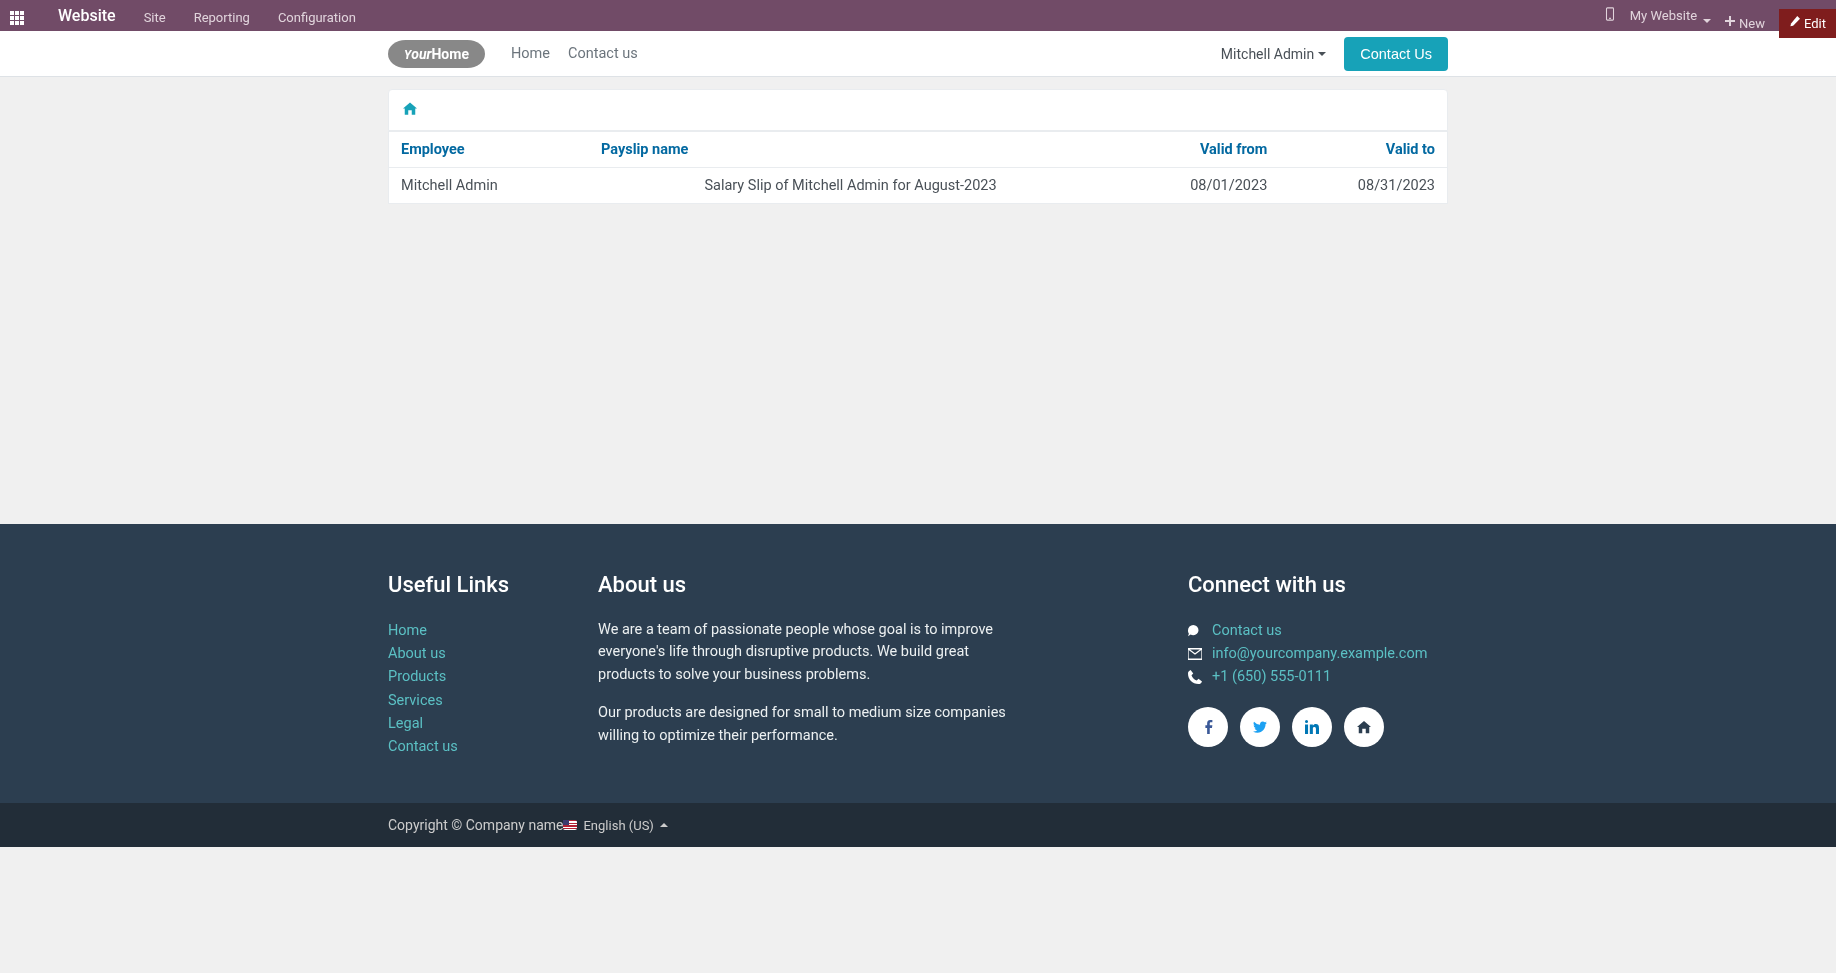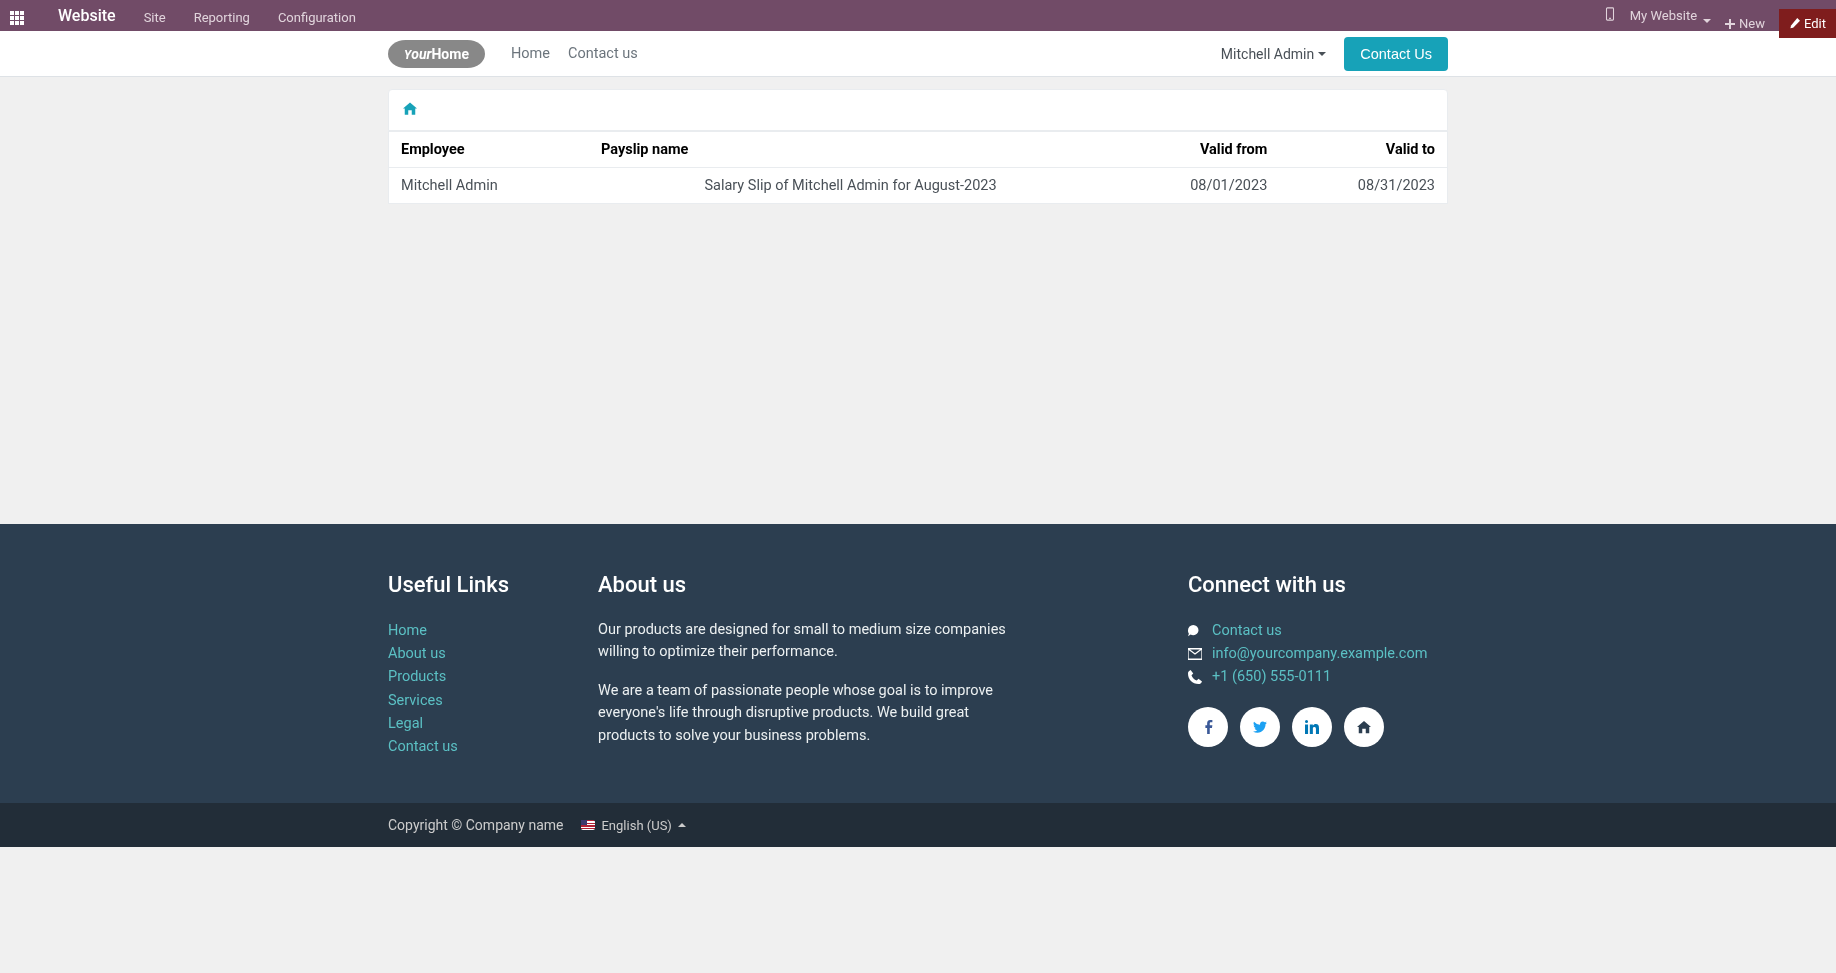--- a/index.html
+++ b/index.html
@@ -6,21 +6,21 @@
 body { font-family: -apple-system, BlinkMacSystemFont, "Segoe UI", Roboto, "Helvetica Neue", Arial, sans-serif; background: #f0f0f0; color: #495057; font-size: 14px; }
 
 
 .admin-bar { background: #714B67; height: 31px; display: flex; align-items: center; padding: 0 10px; color: #e1d4dc; font-size: 13px; }
 .admin-bar-left { display: flex; align-items: flex-end; gap: 28px; }
 .apps-grid { display: grid; grid-template-columns: repeat(3, 4px); grid-template-rows: repeat(3, 4px); gap: 1px; margin-right: 6px; }
 .apps-grid span { background: #fff; width: 4px; height: 4px; }
 .brand { color: #fff; font-size: 16px; font-weight: 500; }
 .admin-link { color: #e1d4dc; cursor: pointer; }
 .admin-bar-right { margin-left: auto; display: flex; align-items: center; gap: 14px; }
-.new-btn, .edit-btn { display: flex; align-items: center; gap: 4px; cursor: pointer; margin-top: 16px; }
+.new-btn, .edit-btn { display: flex; gap: 4px; cursor: pointer; margin-top: 16px; }
 .edit-btn { background: #7f1d1d; padding: 7px 10px; margin-right: -10px; color: #fff; }
 
 
 .navbar { background: #fff; border-bottom: 1px solid #dee2e6; height: 46px; display: flex; align-items: center; }
 .container { width: 1060px; margin: 0 auto; display: flex; align-items: center; }
 .logo-pill { background: #888; color: #fff; border-radius: 50px/40px; padding: 6px 16px; font-style: italic; font-weight: bold; font-size: 14px; }
 .logo-pill .y { font-size: 12px; }
 .nav-links { display: flex; gap: 18px; margin-left: 26px; }
 .nav-links span { color: #6c757d; cursor: pointer; font-size: 14.5px; }
 .nav-right { margin-left: auto; display: flex; align-items: center; gap: 18px; }
@@ -29,21 +29,21 @@
 .caret { width: 0; height: 0; border-left: 4px solid transparent; border-right: 4px solid transparent; border-top: 4px solid currentColor; display: inline-block; }
 
 
 .content-wrap { padding: 0; }
 .content { width: 1060px; margin: 0 auto; }
 .bread-panel { background: #fff; border: 1px solid #e9ecef; border-radius: 4px 4px 0 0; margin-top: 12px; padding: 12px 14px; }
 .home-ic { color: #17a2b8; }
 
 table { width: 1060px; margin: 0 auto; border-collapse: collapse; background: #fff; border: 1px solid #e9ecef; font-size: 14.5px; }
 th, td { padding: 9px 12px; text-align: left; border-top: 1px solid #e9ecef; }
-th { font-weight: 700; color: #000000; }
+th { font-weight: 700; color: #0369a1; }
 th.r, td.r { text-align: right; }
 
 
 .footer { background: #2c3e50; color: #fff; margin-top: 320px; padding: 48px 0 40px; }
 .footer .container { align-items: flex-start; gap: 30px; }
 .fcol1 { width: 180px; }
 .fcol2 { width: 430px; }
 .fcol3 { margin-left: auto; width: 260px; }
 .footer h3 { font-size: 22px; font-weight: 500; margin-bottom: 22px; color: #fff; }
 .footer a, .flink { color: #5bc0c4; text-decoration: none; cursor: pointer; display: block; line-height: 1.6; font-size: 14.5px; }
@@ -52,21 +52,21 @@
 .crow svg { width: 14px; height: 14px; fill: #fff; flex-shrink:0; }
 .socials { display: flex; gap: 12px; margin-top: 18px; }
 .sbtn { width: 40px; height: 40px; border-radius: 50%; background: #fff; display: flex; align-items: center; justify-content: center; cursor: pointer; }
 .sbtn svg { width: 14px; height: 14px; }
 .sbtn .fb { fill: #3b5998; }
 .sbtn .tw { fill: #1da1f2; }
 .sbtn .li { fill: #0077b5; }
 .sbtn .hm { fill: #2c3e50; }
 
 .subfooter { background: #222d38; color: #ccc; padding: 14px 0; font-size: 14px; }
-.subfooter .container { gap: 18px; }
+.subfooter .container { }
 .lang { display: flex; align-items: center; gap: 6px; font-size: 13px; cursor: pointer; }
 .flag { width: 14px; height: 10px; background: linear-gradient(#b22234 0 8%, #fff 8% 16%, #b22234 16% 24%, #fff 24% 32%, #b22234 32% 40%, #fff 40% 48%, #b22234 48% 56%, #fff 56% 64%, #b22234 64% 72%, #fff 72% 80%, #b22234 80% 88%, #fff 88% 100%); position: relative; border-radius:2px; }
 .flag::before { content: ''; position: absolute; top:0; left:0; width:6px; height:5px; background:#3c3b6e; }
 .caret-up { border-top: none; border-bottom: 4px solid currentColor; }
 </style>
 </head>
 <body>
 
 <div class="admin-bar">
   <div class="admin-bar-left">
@@ -168,22 +168,22 @@
       <h3>Useful Links</h3>
       <a>Home</a>
       <a>About us</a>
       <a>Products</a>
       <a>Services</a>
       <a>Legal</a>
       <a>Contact us</a>
     </div>
     <div class="fcol2">
       <h3>About us</h3>
+      <p>We are a team of passionate people whose goal is to improve everyone's life through disruptive products. We build great products to solve your business problems.</p>
       <p>Our products are designed for small to medium size companies willing to optimize their performance.</p>
-      <p>We are a team of passionate people whose goal is to improve everyone's life through disruptive products. We build great products to solve your business problems.</p>
     </div>
     <div class="fcol3">
       <h3>Connect with us</h3>
       <div class="crow">
         <svg viewBox="0 0 16 14">
             <path d="M0 6a6 6 0 0112 0 6 6 0 01-9 5l-3 2 1-3A6 6 0 010 6z"></path>
           </svg>
         <a>Contact us</a>
       </div>
       <div class="crow">

